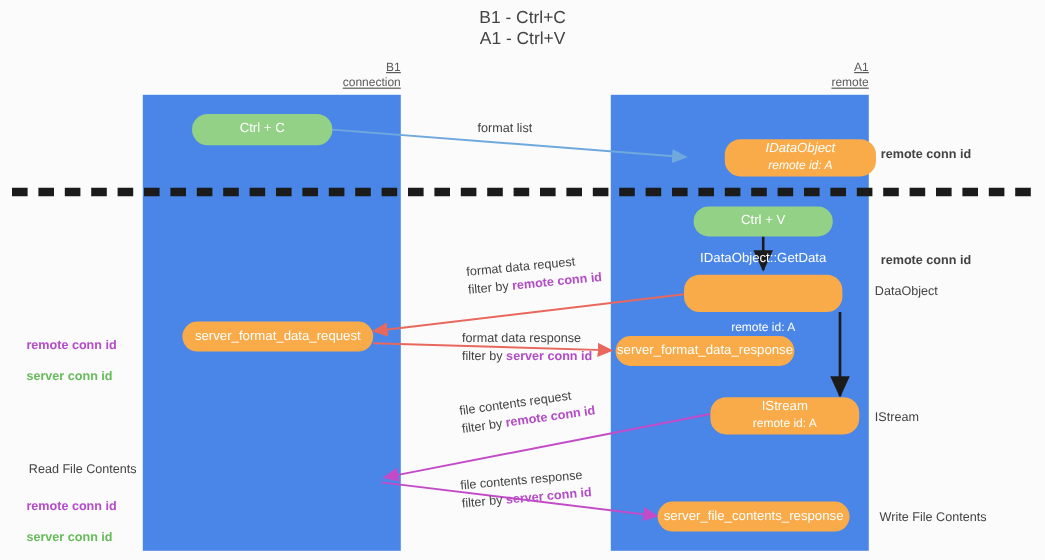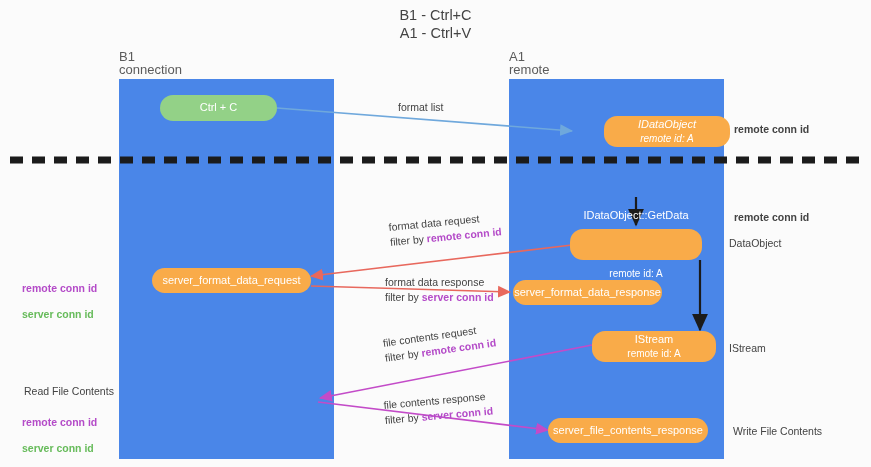--- a/index.html
+++ b/index.html
@@ -23,25 +23,26 @@
   .diagram-title{
     left:0;right:0;top:6px;
     text-align:center;
     font-size:14.5px;
     line-height:18px;
     color:#434343;
     white-space:pre-line;
   }
 
   .lane-head{
-    text-align:left;
-    font-size:13px;
+    text-align:right;
+    font-size:10px;
     line-height:13px;
     color:#5b5b5b;
     white-space:pre-line;
+    text-decoration:underline;
   }
 
   .node{
     box-sizing:border-box;
     display:flex;
     flex-direction:column;
     align-items:center;
     justify-content:center;
     text-align:center;
     color:#ffffff;
@@ -130,20 +131,23 @@
 
   <div class="abs node green" style="left:160px;top:95px;width:117px;height:26px;">
     <span>Ctrl + C</span>
   </div>
 
   <div class="abs node orange" style="left:604px;top:116px;width:126px;height:31px;font-style:italic;">
     <span>IDataObject</span>
     <span class="l2">remote id: A</span>
   </div>
 
+  <div class="abs node green" style="left:578px;top:172px;width:116px;height:25px;">
+    <span>Ctrl + V</span>
+  </div>
 
   <div class="abs node orange" style="left:570px;top:229px;width:132px;height:31px;gap:44px;">
     <span>IDataObject::GetData</span>
     <span class="l2">remote id: A</span>
   </div>
 
   <div class="abs node orange" style="left:152px;top:268px;width:159px;height:25px;text-align:center;">
     <span>server_format_data_request</span>
   </div>
 

